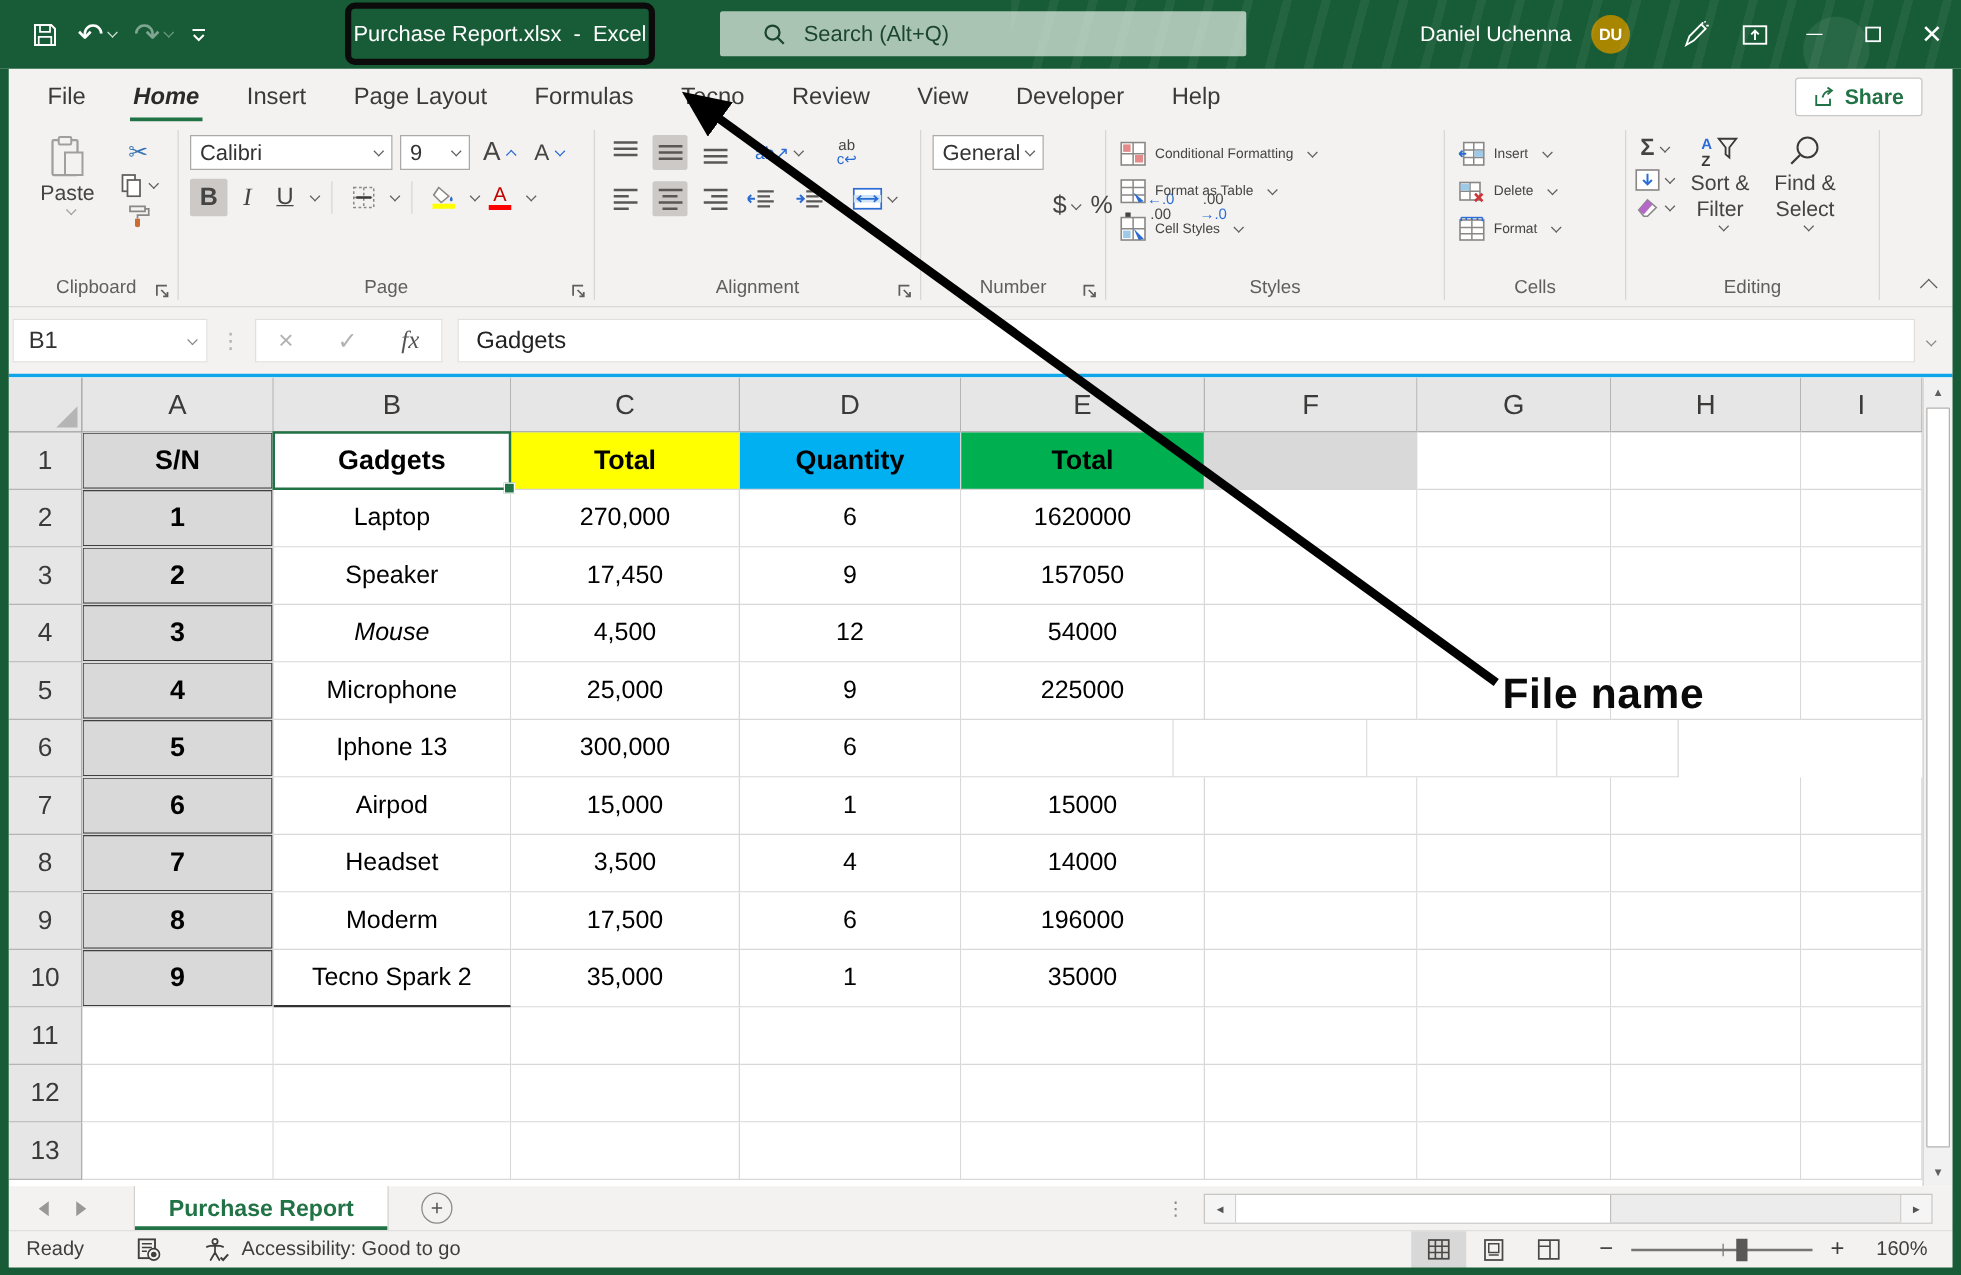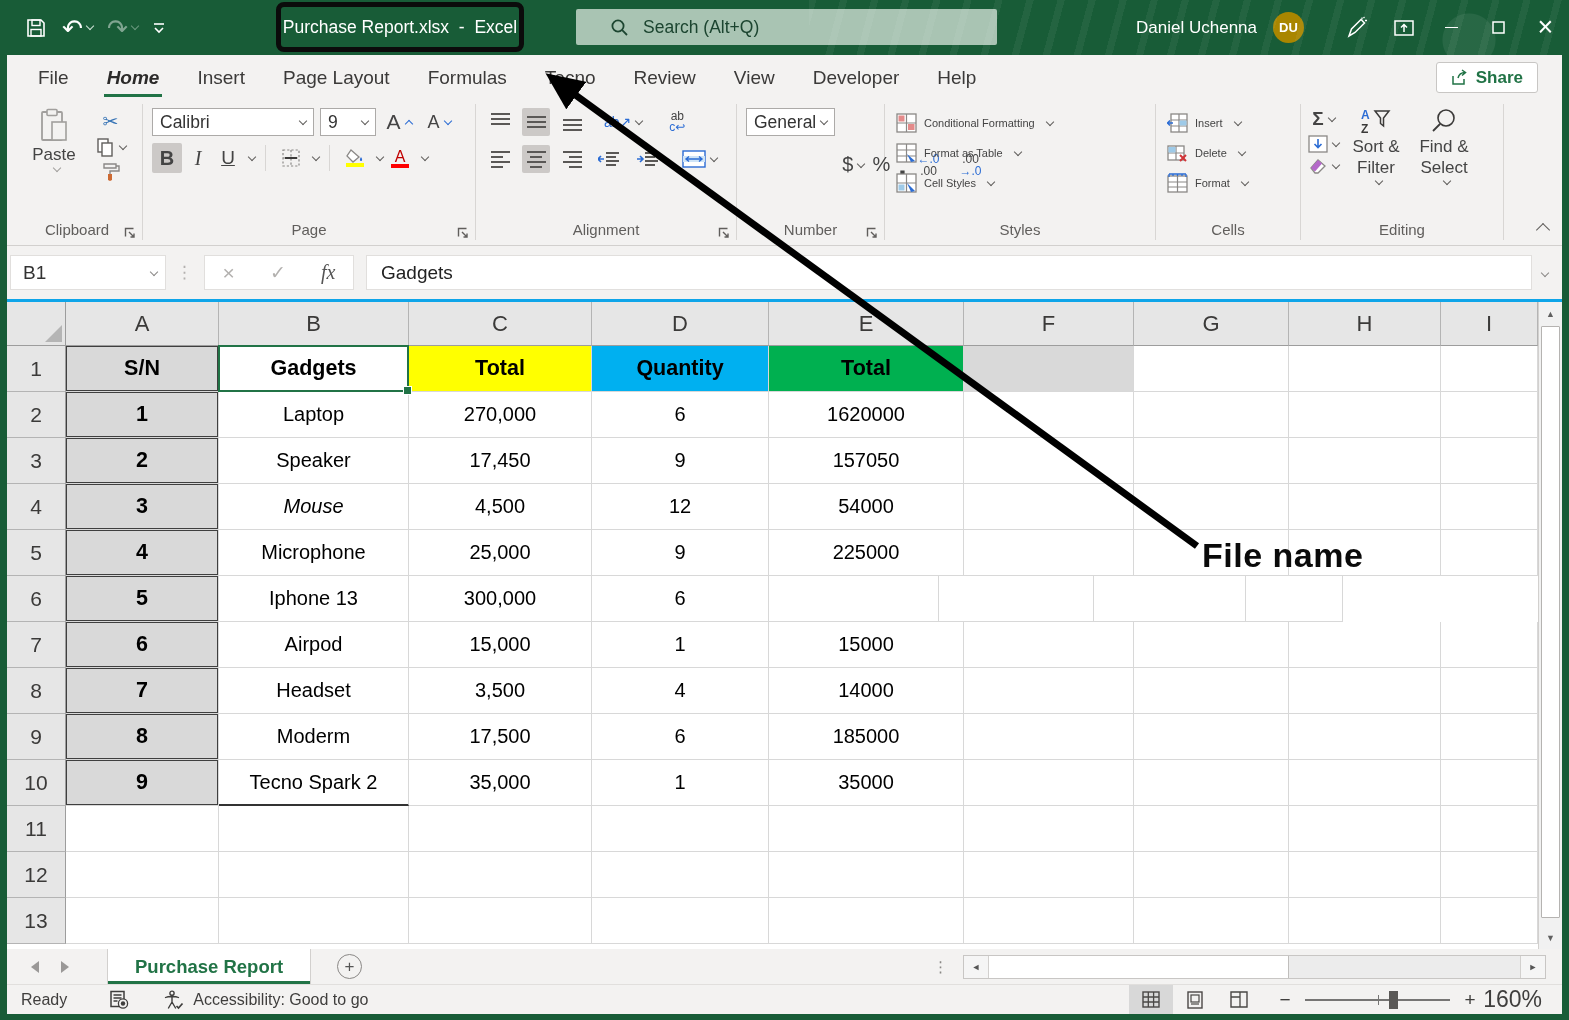--- a/index.html
+++ b/index.html
@@ -159,21 +159,21 @@
     background:#f3f2f1; border-top:1px solid #e1dfdd; display:flex; align-items:center;
     font-size:16px; color:#3f3e3d; }
   .sb-item { display:flex; align-items:center; gap:8px; }
   #sb-right { margin-left:auto; display:flex; align-items:center; }
   .view-btn { width:44px; height:30px; display:flex; align-items:center; justify-content:center; }
   .view-btn.active { background:#d8d8d8; }
   #zoom-track { width:145px; height:2px; background:#767574; position:relative; margin:0 10px; }
   #zoom-tick { position:absolute; left:50%; top:-4px; width:1.5px; height:10px; background:#767574; }
   #zoom-thumb { position:absolute; left:58%; top:-8px; width:9px; height:18px; background:#5a5856; }
   .zoom-sign { font-size:19px; color:#3f3e3d; width:20px; text-align:center; }
-  #zoom-pct { width:62px; text-align:right; margin-right:20px; font-size:23px; }
+  #zoom-pct { width:62px; text-align:right; margin-right:20px; font-size:16px; }
 
   
   #anno { position:absolute; left:0; top:0; width:1569px; height:1020px; z-index:55;
     pointer-events:none; }
   #file-name-label { position:absolute; left:1202px; top:536px; font-size:34px; font-weight:800;
     color:#0a0a0a; z-index:56; letter-spacing:.5px; }
 </style>
 </head>
 <body>
 
@@ -739,21 +739,21 @@
         <div class="cell" style="width: 155px;"></div>
         <div class="cell" style="width: 152px;"></div>
         <div class="cell" style="width: 97px;"></div>
       </div>
       <div class="grid-row">
         <div class="row-header">9</div>
         <div class="cell bold dark-border" style="width: 153px; background: rgb(217, 217, 217); font-size: 21.5px;">8</div>
         <div class="cell" style="width: 190px;">Moderm</div>
         <div class="cell" style="width: 183px;">17,500</div>
         <div class="cell" style="width: 177px;">6</div>
-        <div class="cell" style="width: 195px;">185000</div>
+        <div class="cell" style="width: 195px;">196000</div>
         <div class="cell" style="width: 170px;"></div>
         <div class="cell" style="width: 155px;"></div>
         <div class="cell" style="width: 152px;"></div>
         <div class="cell" style="width: 97px;"></div>
       </div>
       <div class="grid-row">
         <div class="row-header">10</div>
         <div class="cell bold dark-border" style="width: 153px; background: rgb(217, 217, 217); font-size: 21.5px;">9</div>
         <div class="cell dark-bottom" style="width: 190px;">Tecno Spark 2</div>
         <div class="cell" style="width: 183px;">35,000</div>

